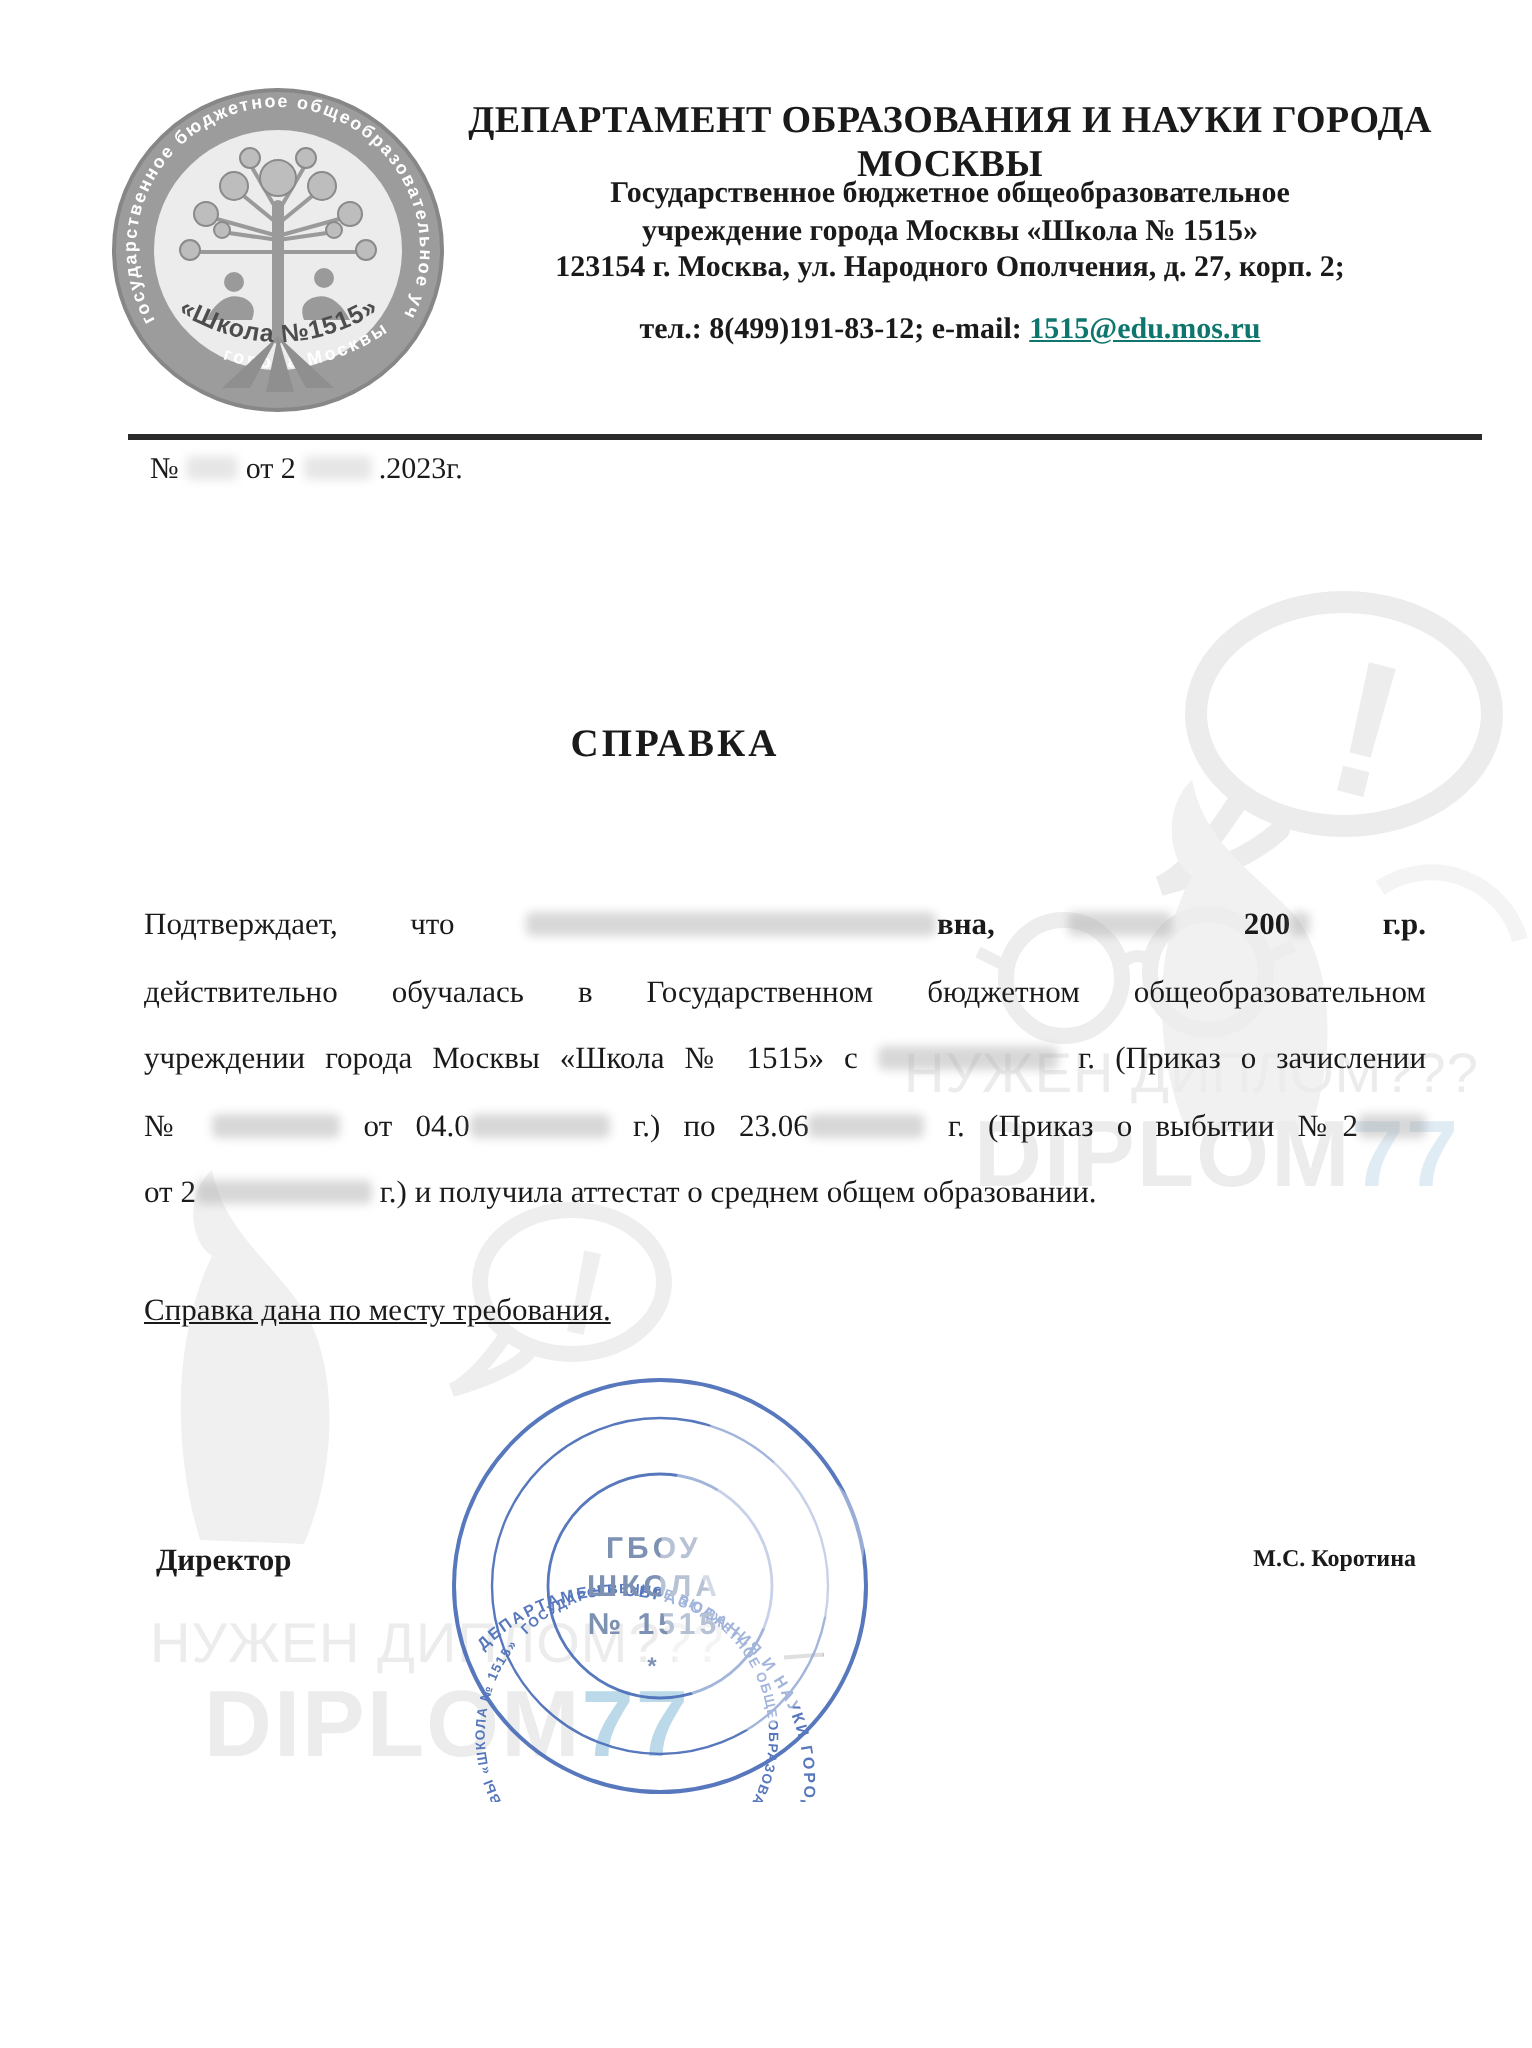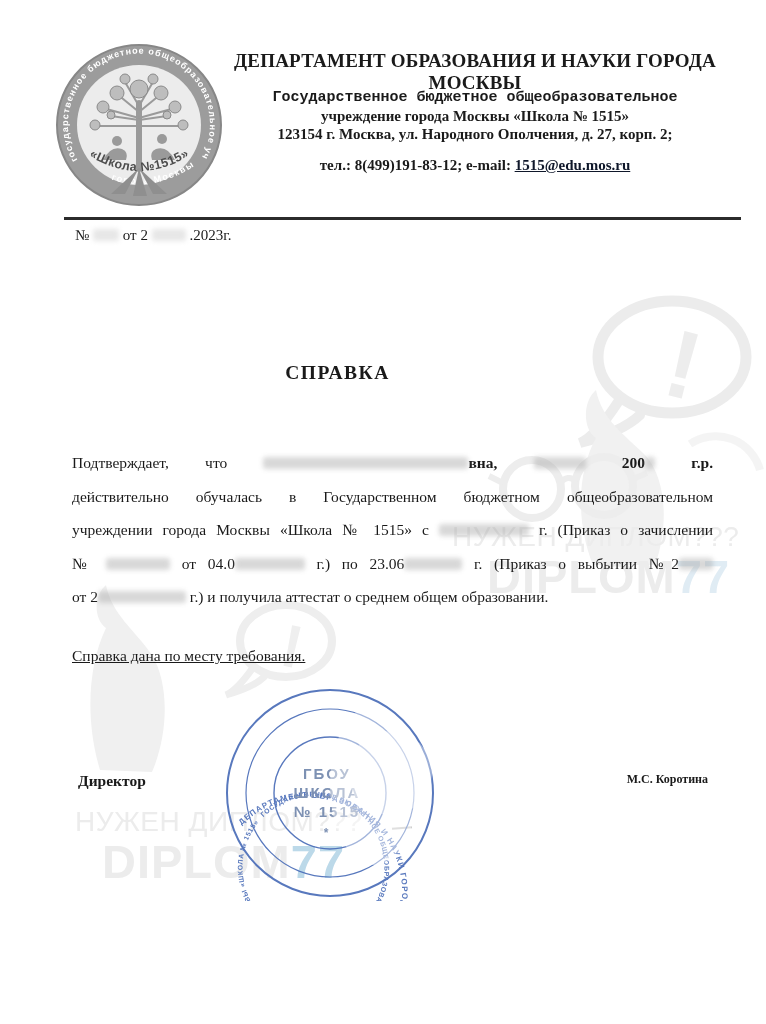--- a/index.html
+++ b/index.html
@@ -2,26 +2,26 @@
 <html><head>
 <meta charset="utf-8">
 <style>
   html,body{margin:0;padding:0;background:#fff;}
   #page{position:relative;width:766px;height:1024px;background:#ffffff;overflow:hidden;
         font-family:"Liberation Serif", serif;color:#1a1a1a;}
   .abs{position:absolute;}
   
   .hdr{left:228px;width:494px;text-align:center;font-weight:bold;}
   .hdr-dep{top:50px;font-size:19px;letter-spacing:.2px;}
-  .hdr-org1{top:89px;font-size:15px;font-family:Liberation Mono, monospace;}
+  .hdr-org1{top:89px;font-size:15px;}
   .hdr-org2{top:108px;font-size:15px;}
   .hdr-addr{top:126px;font-size:15px;}
   .hdr-tel{top:157px;font-size:15px;}
   .hdr-ogrn{top:175px;font-size:15px;}
-  a.email{color:#0f172a;text-decoration:underline;font-weight:bold;}
+  a.email{color:#0f766e;text-decoration:underline;font-weight:bold;}
   .rule{top:217px;left:64px;width:677px;height:2.5px;background:#2b2b2b;}
   .refline{top:227px;left:75px;font-size:15px;white-space:nowrap;}
   
   .title{top:362px;left:0;width:675px;text-align:center;font-size:19.5px;font-weight:bold;letter-spacing:1.5px;}
   .bodytxt{top:446px;left:72px;width:641px;font-size:15.5px;line-height:33.5px;}
   .bline{text-align:justify;text-align-last:justify;white-space:nowrap;}
   .bline.last{text-align-last:left;}
   .blur{display:inline-block;height:12px;border-radius:3px;background:#a8a8a8;
         opacity:.45;filter:blur(2.5px);vertical-align:-1px;}
   .blur.lite{opacity:.28;}

